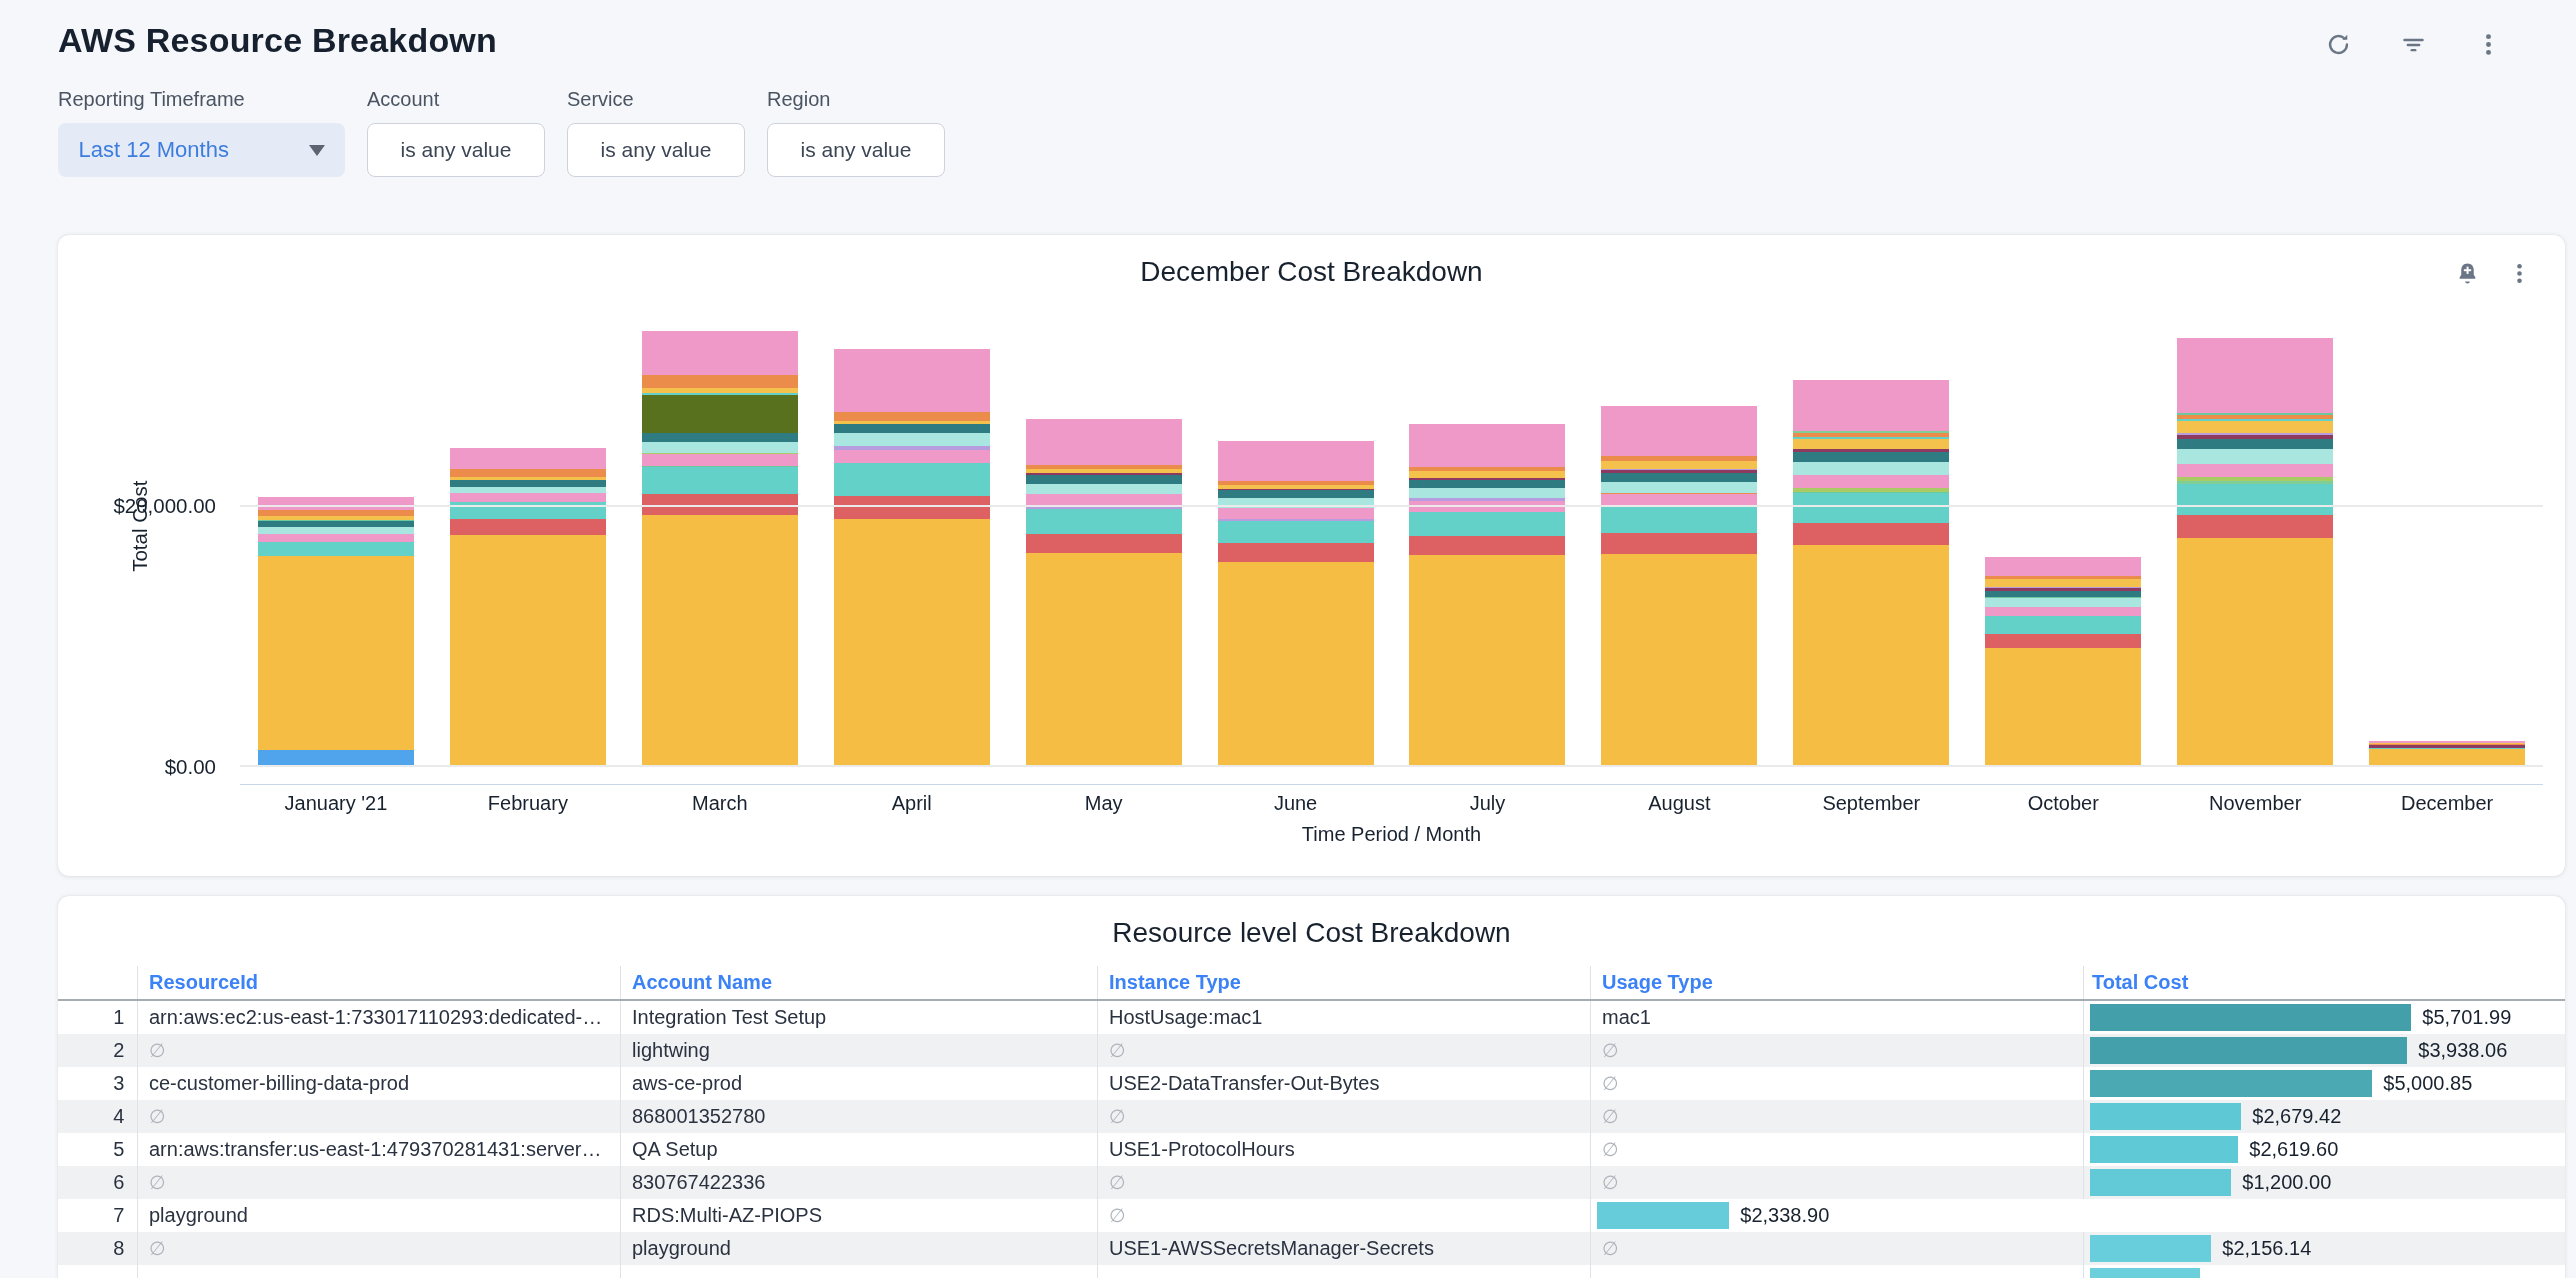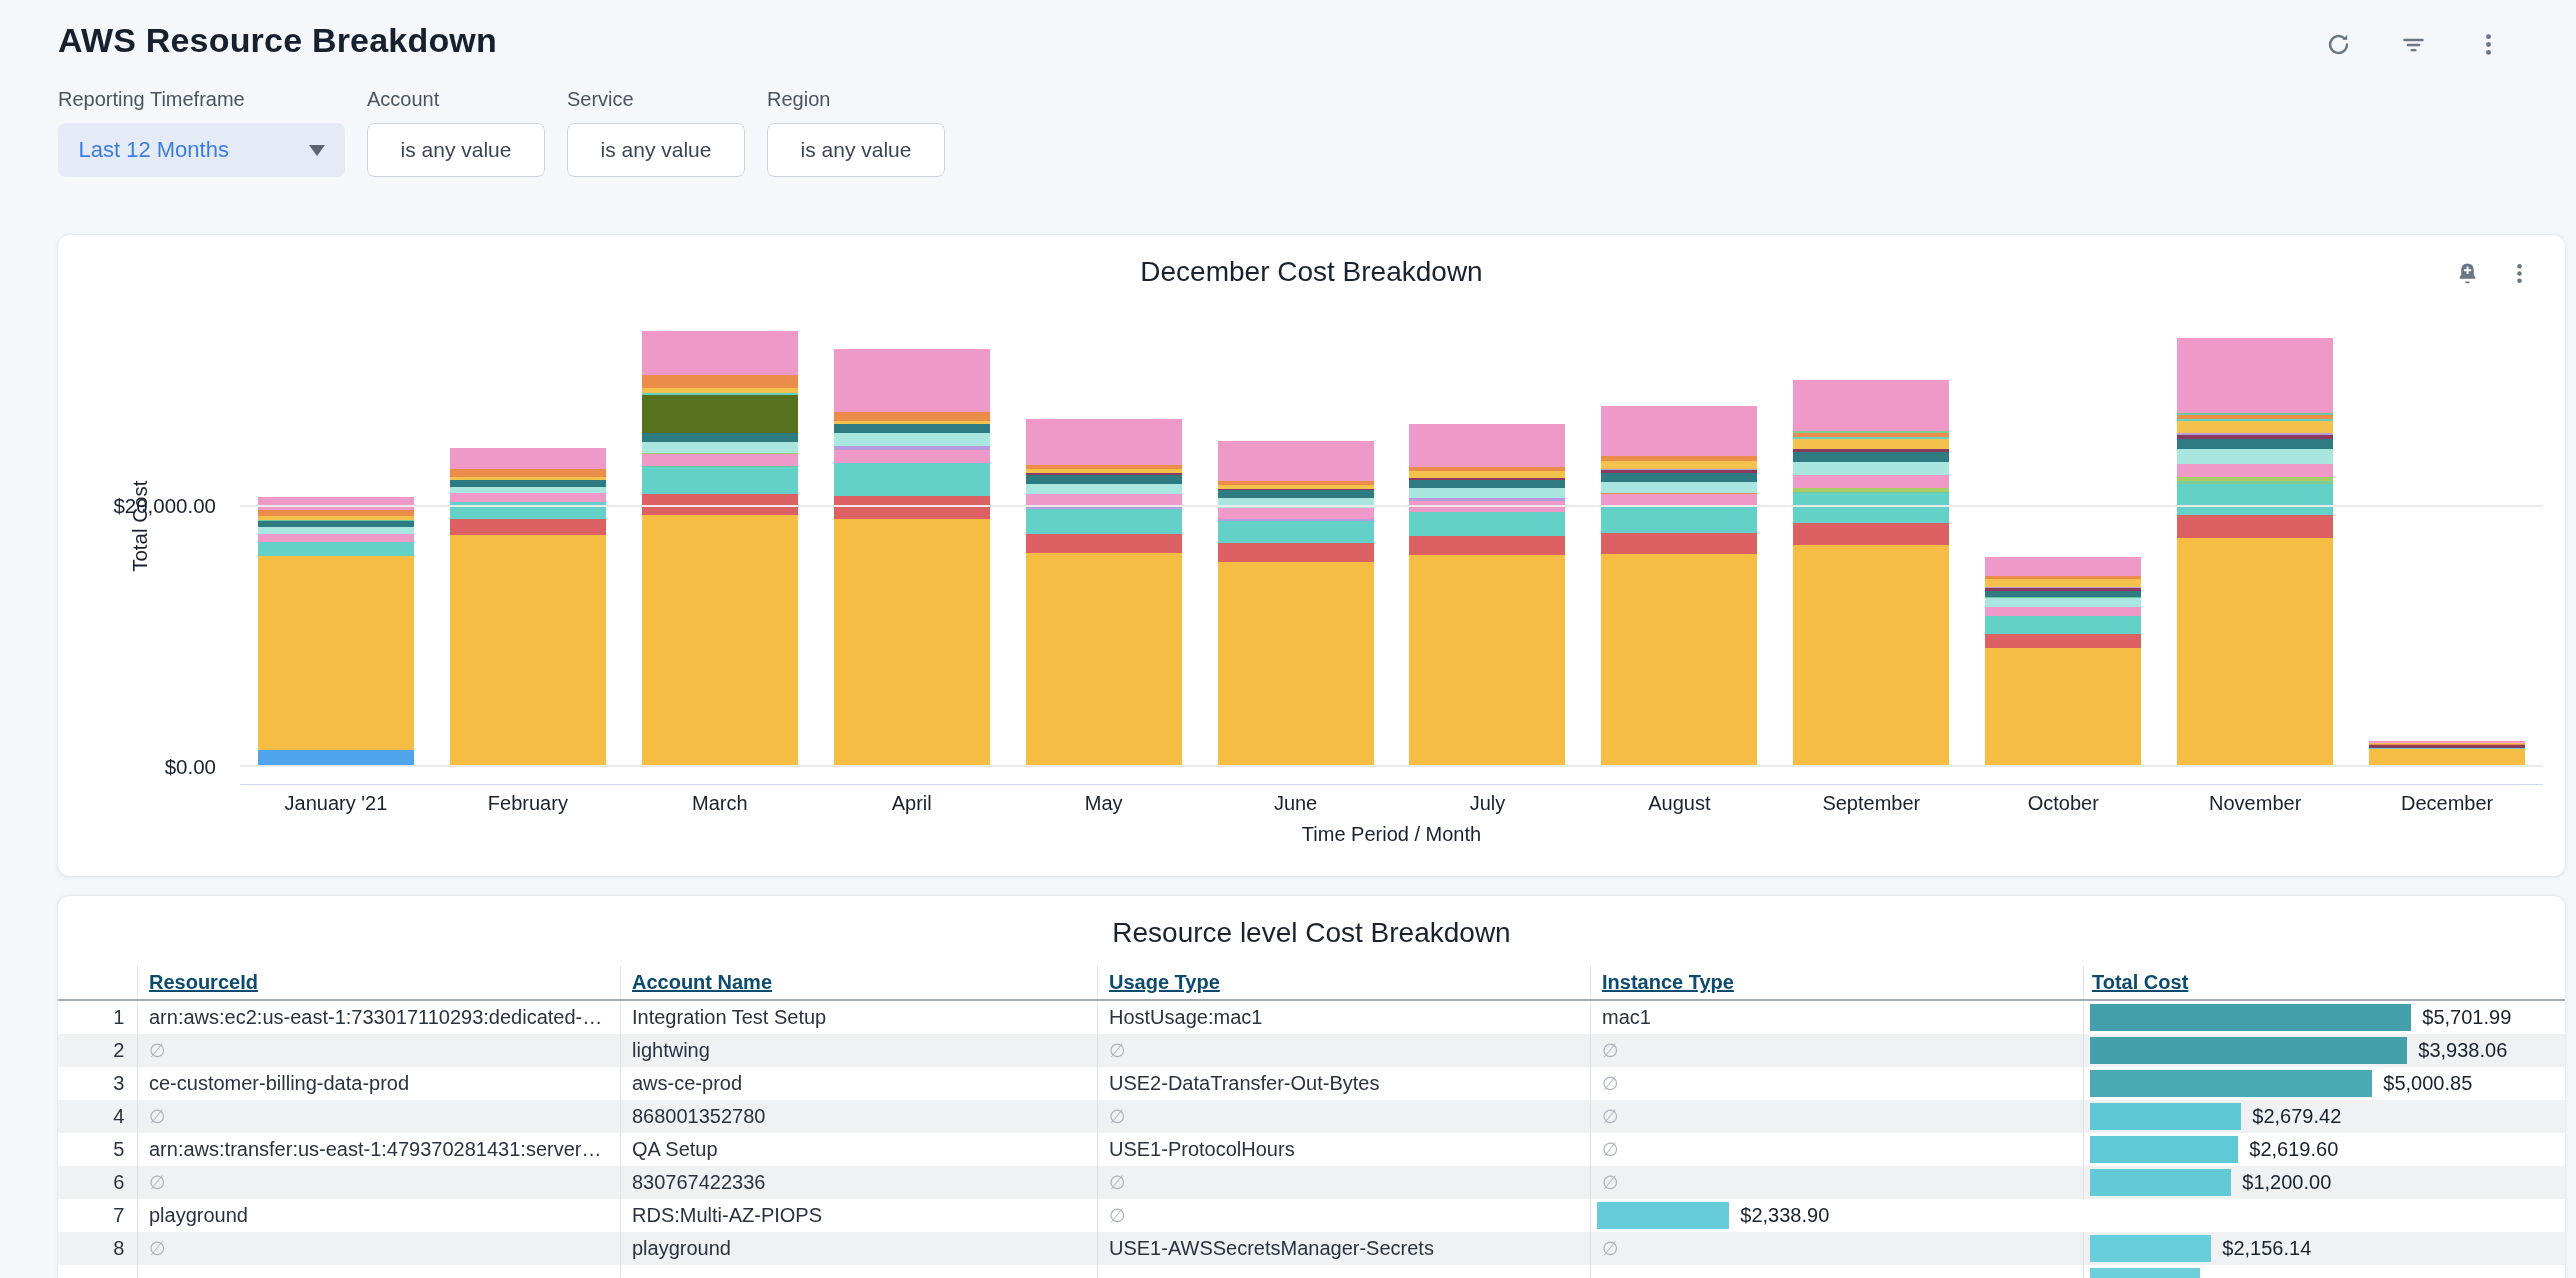--- a/index.html
+++ b/index.html
@@ -47,21 +47,21 @@
   .stack { width:156px; display:flex; flex-direction:column-reverse; cursor:pointer; }
   .seg { width:100%; }
   .axis-line { margin:17.4px 22px 0 182px; height:1.6px; background:#C9D5E8; }
   .months { margin:6.3px 22px 0 182px; display:flex; }
   .months div { flex:1; text-align:center; font-size:20px; color:#18222F; }
   .xtitle { margin:8px 22px 0 182px; text-align:center; font-size:20px; color:#18222F; }
 
   
   .tgrid { display:grid; grid-template-columns:79px 483px 477px 493px 493px 1fr; }
   .thead { margin-top:17.4px; border-bottom:2.4px solid #A6ACB4; }
-  .thead .cell { font-weight:700; font-size:20px; color:#0c4a6e; height:33px; display:flex; align-items:center;text-decoration:underline; }
+  .thead .cell { font-weight:700; font-size:20px; color:#3b82f6; height:33px; display:flex; align-items:center; }
   .cell { padding-left:11px; }
   .cell.num { justify-content:flex-end; padding-right:12.6px; padding-left:0; }
   .sep { border-left:1.6px solid #DFE2E6; }
   .trow { height:33px; cursor:pointer; }
   .trow.even { background:#F0F1F3; }
   .trow .cell { font-size:20px; color:#2A3240; display:flex; align-items:center; overflow:hidden;
                 white-space:nowrap; text-overflow:ellipsis; }
   .trow .cell span.txt { overflow:hidden; white-space:nowrap; text-overflow:ellipsis; }
   .null { color:#AEB4BC; font-size:19px; }
   .cost-cell { display:flex; align-items:center; padding-left:6.3px; }
@@ -369,22 +369,22 @@
     </div>
   <div class="xtitle">Time Period / Month</div>
 </div>
 
 <div class="card" id="table-card">
   <div class="card-title">Resource level Cost Breakdown</div>
   <div class="tgrid thead" id="thead">
     <div class="cell num"></div>
     <div class="cell sep">ResourceId</div>
     <div class="cell sep">Account Name</div>
+    <div class="cell sep">Instance Type</div>
     <div class="cell sep">Usage Type</div>
-    <div class="cell sep">Instance Type</div>
     <div class="cell sep" style="padding-left:8px">Total Cost</div>
   </div>
   <div id="tbody">
       <div class="tgrid trow">
         <div class="cell num">
           <span class="txt">1</span>
         </div>
         <div class="cell sep">
           <span class="txt">arn:aws:ec2:us-east-1:733017110293:dedicated-…</span>
         </div>

